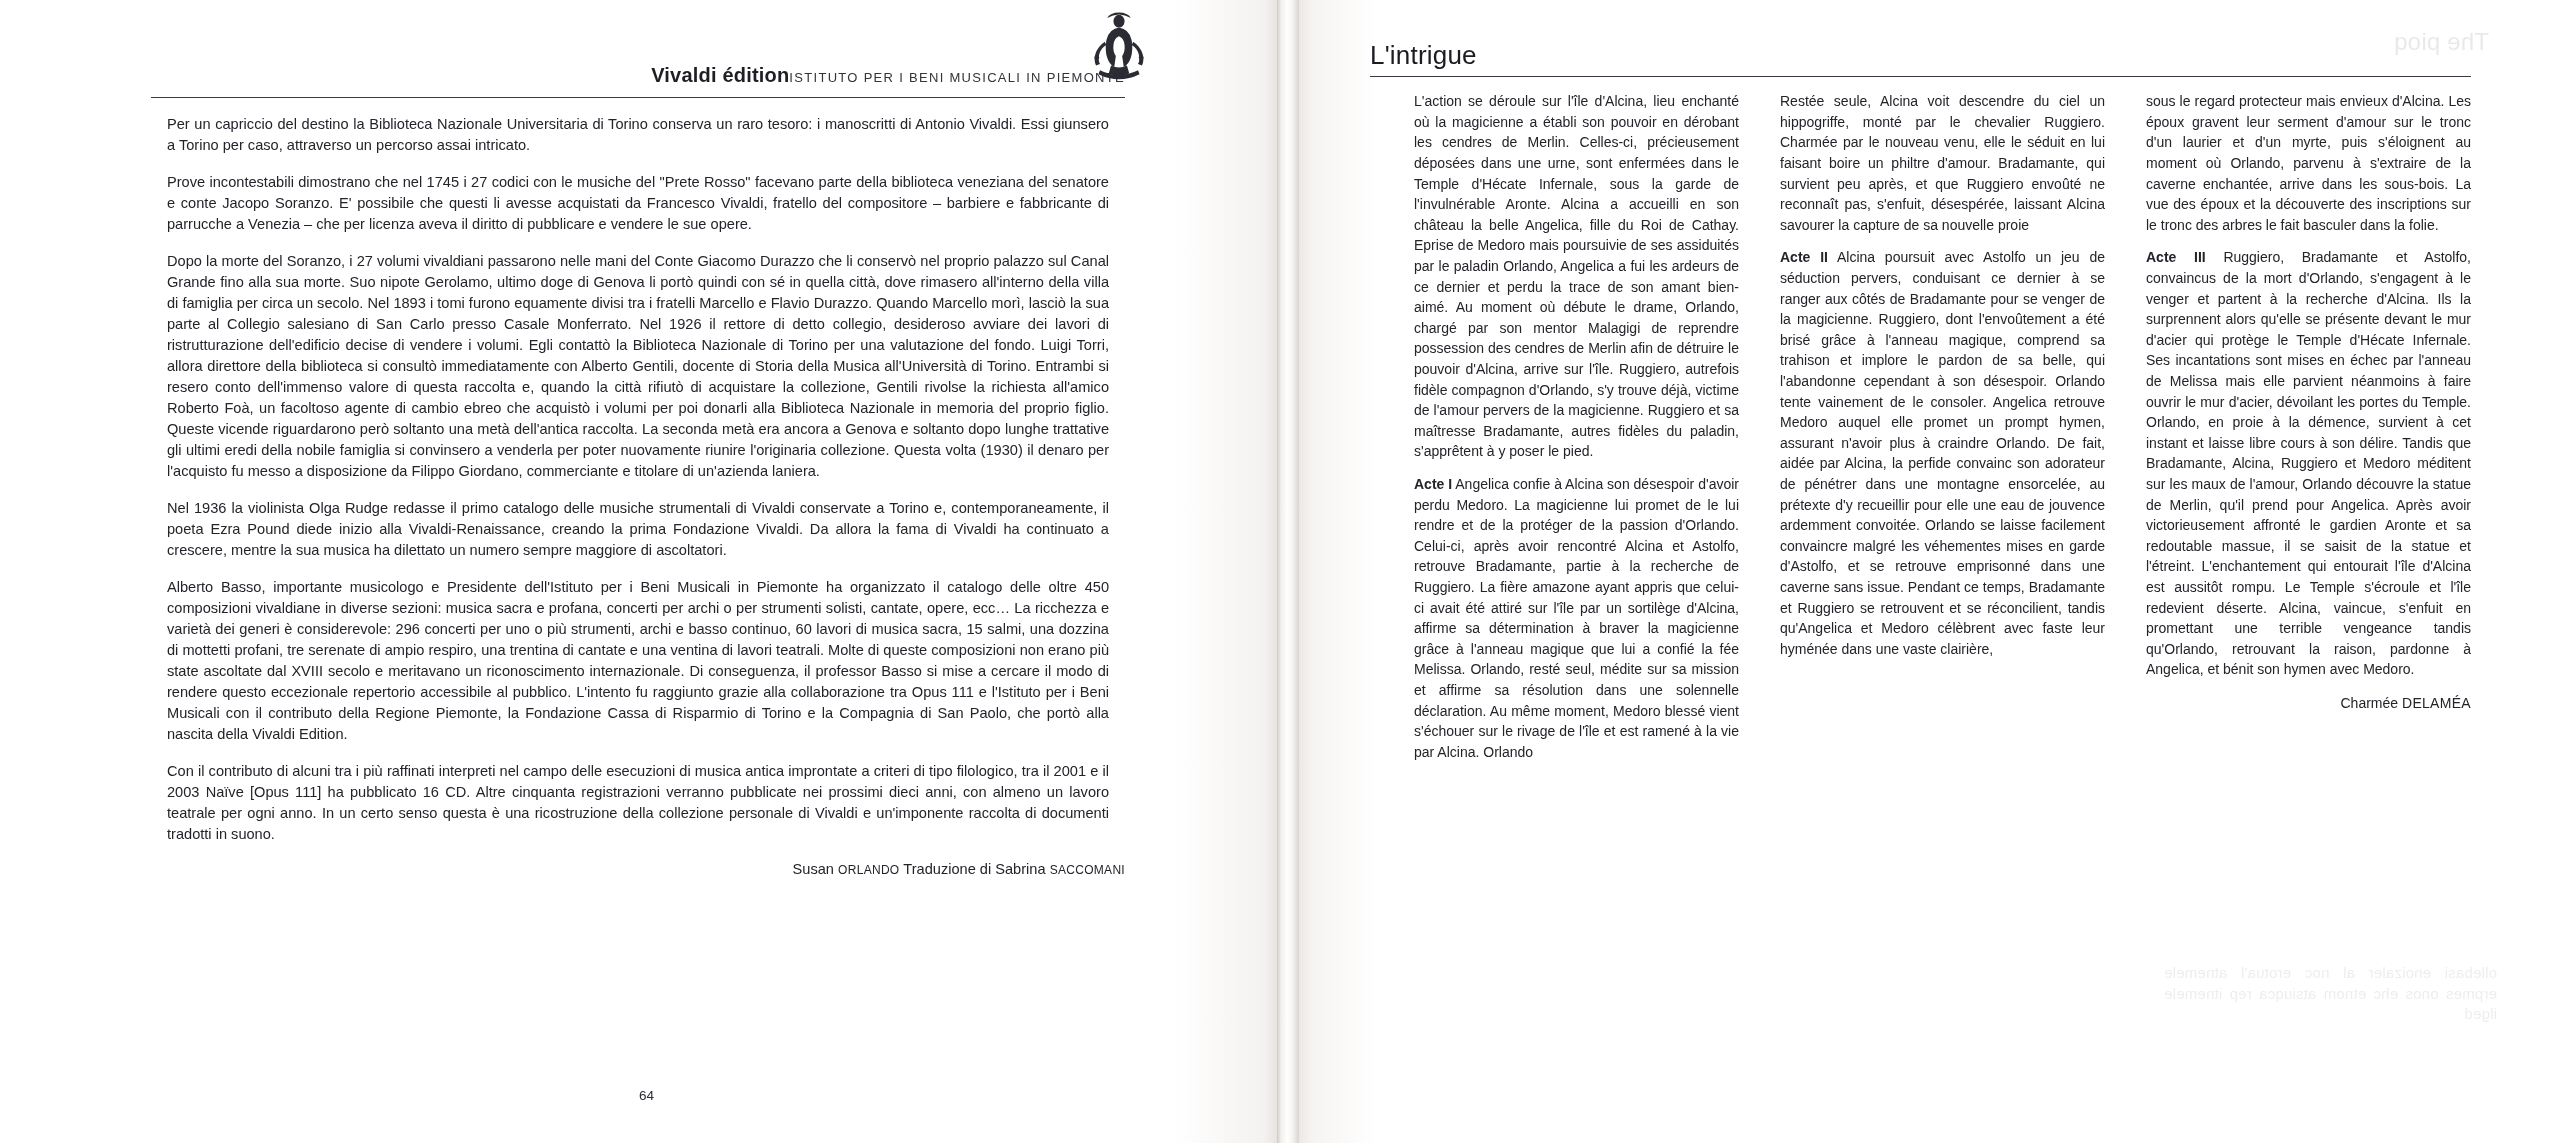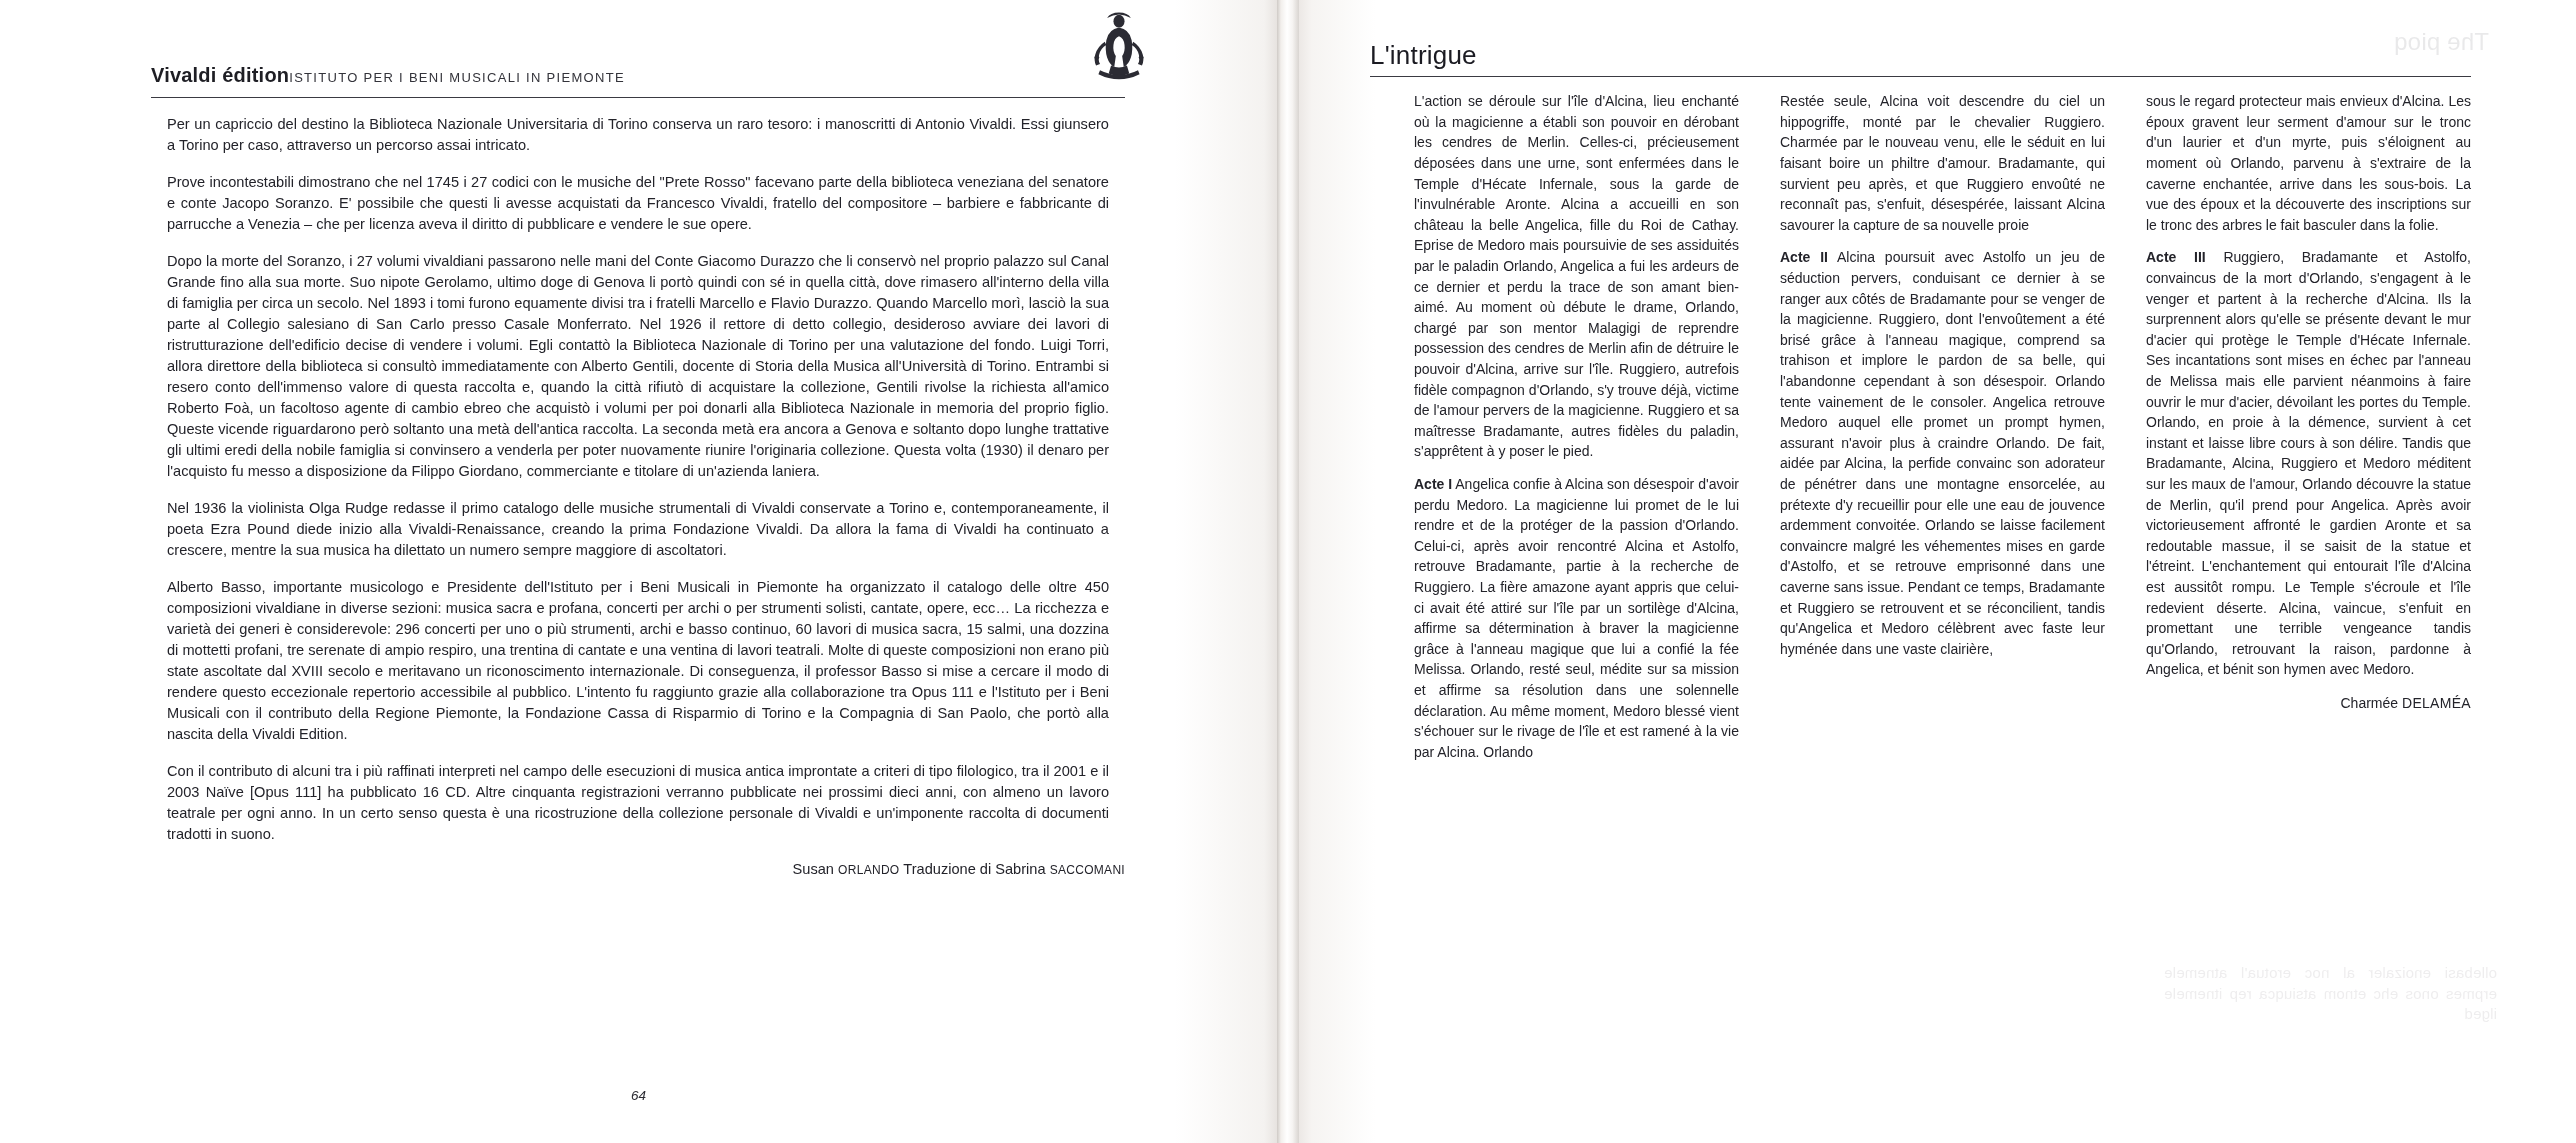--- a/index.html
+++ b/index.html
@@ -43,21 +43,21 @@
   
   .left-inner {
     position: absolute;
     left: 151px;
     top: 32px;
     width: 974px;
   }
   .left-header {
     display: flex;
     align-items: flex-end;
-    justify-content: flex-start;
+    justify-content: flex-end;
     height: 55px;
   }
   .edition-title {
     font-size: 20px;
     font-weight: bold;
     letter-spacing: 0.2px;
     color: #1e1e24;
   }
   .institute-line {
     font-size: 13px;
@@ -95,21 +95,21 @@
   }
   .byline .sc { font-size: 12px; letter-spacing: 0.3px; }
   .folio {
     position: absolute;
     bottom: 41px;
     width: 100%;
     text-align: center;
     font-size: 13.5px;
     color: #2c2c33;
   }
-  .folio-left { left: 0; font-style: italic; }
+  .folio-left { left: 8px; }
 
   
   .right-inner {
     position: absolute;
     left: 71px;
     top: 40px;
     width: 1101px;
   }
   .intrigue-title {
     font-size: 26px;

